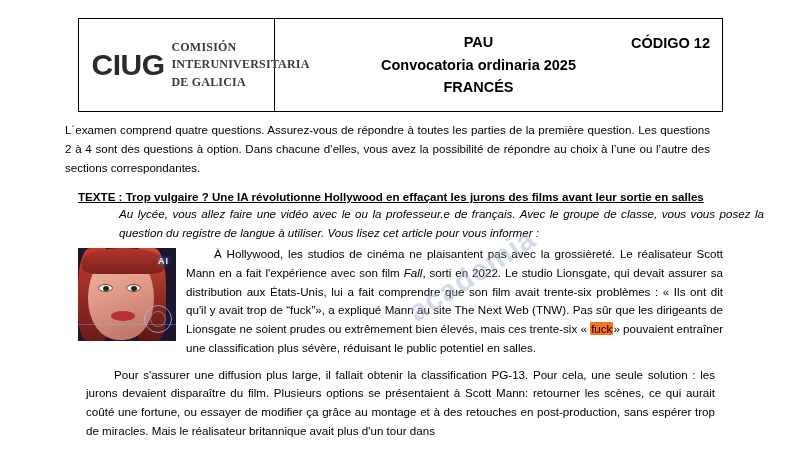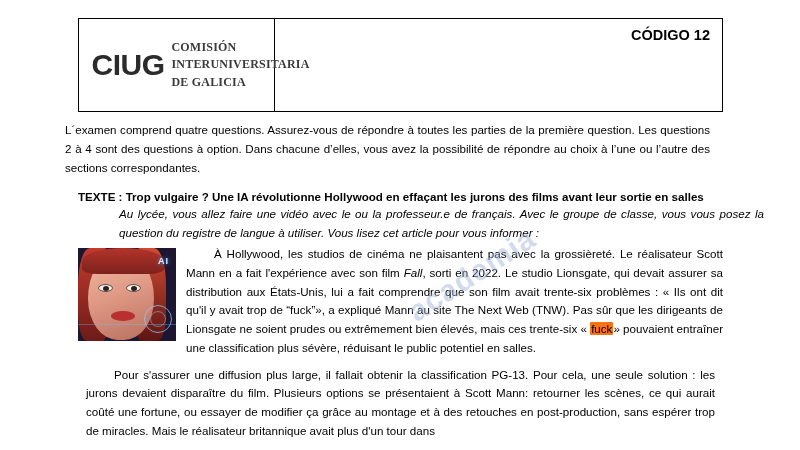--- a/index.html
+++ b/index.html
@@ -77,21 +77,21 @@
     font-family: "Liberation Sans", sans-serif;
     font-weight: bold;
     font-size: 14.5px;
     line-height: 1.55;
     text-align: center;
     margin-left: -40px;
   }
   .header-code {
     position: absolute;
     right: 12px;
-    top: 8px;
+    top: 16px;
     font-family: "Liberation Sans", sans-serif;
     font-weight: bold;
     font-size: 14.5px;
   }
 
   
   .intro {
     position: absolute;
     left: 65px;
     top: 121px;
@@ -104,20 +104,21 @@
 
   .texte-title {
     position: absolute;
     left: 78px;
     top: 188px;
     width: 645px;
     font-family: "Liberation Sans", sans-serif;
     font-weight: bold;
     font-size: 11.6px;
     line-height: 1.6;
+    text-decoration: underline;
   }
 
   .texte-sub {
     position: absolute;
     left: 78px;
     top: 205px;
     width: 645px;
     font-family: "Liberation Sans", sans-serif;
     font-style: italic;
     font-size: 11.6px;
@@ -298,20 +299,25 @@
       <div class="logo-wrap">
         <div class="logo-mark">CIUG</div>
         <div class="logo-text">
           <div>COMISIÓN</div>
           <div>INTERUNIVERSITARIA</div>
           <div>DE GALICIA</div>
         </div>
       </div>
     </div>
     <div class="header-title-cell">
+      <div class="header-title">
+        <div>PAU</div>
+        <div>Convocatoria ordinaria 2025</div>
+        <div>FRANCÉS</div>
+      </div>
       <div class="header-code">CÓDIGO 12</div>
     </div>
   </div>
 
   <div class="intro">L´examen comprend quatre questions. Assurez-vous de répondre à toutes les parties de la première question. Les questions 2 à 4 sont des questions à option. Dans chacune d’elles, vous avez la possibilité de répondre au choix à l’une ou l’autre des sections correspondantes.</div>
 
   <div class="texte-title">TEXTE : Trop vulgaire ? Une IA révolutionne Hollywood en effaçant les jurons des films avant leur sortie en salles</div>
 
   <div class="texte-sub">Au lycée, vous allez faire une vidéo avec le ou la professeur.e de français. Avec le groupe de classe, vous vous posez la question du registre de langue à utiliser. Vous lisez cet article pour vous informer :</div>
 

